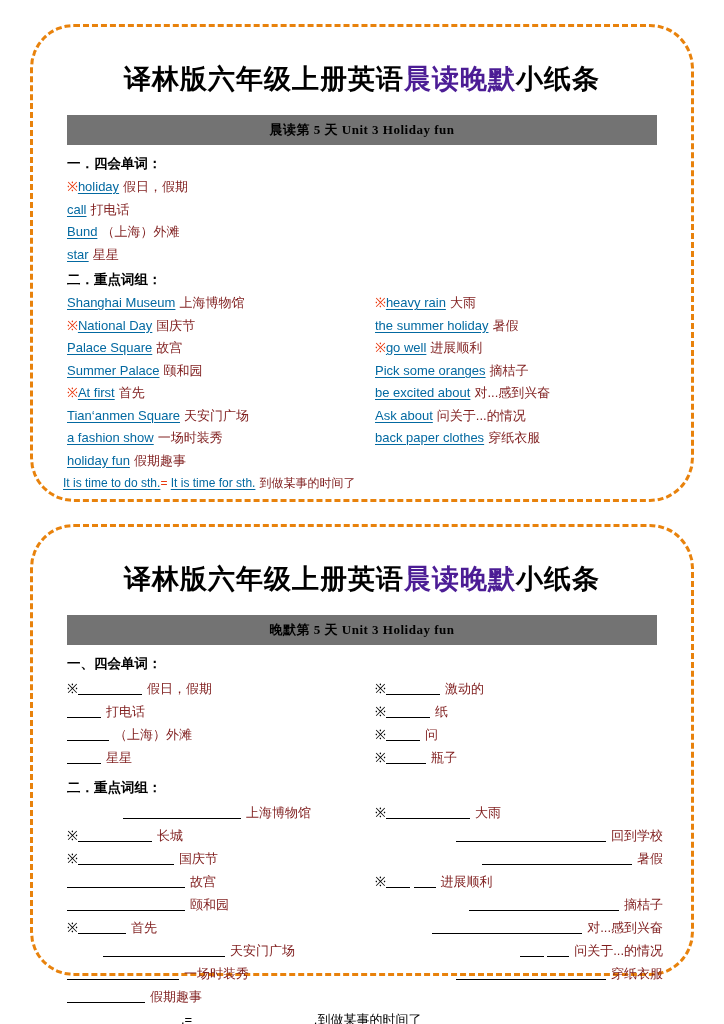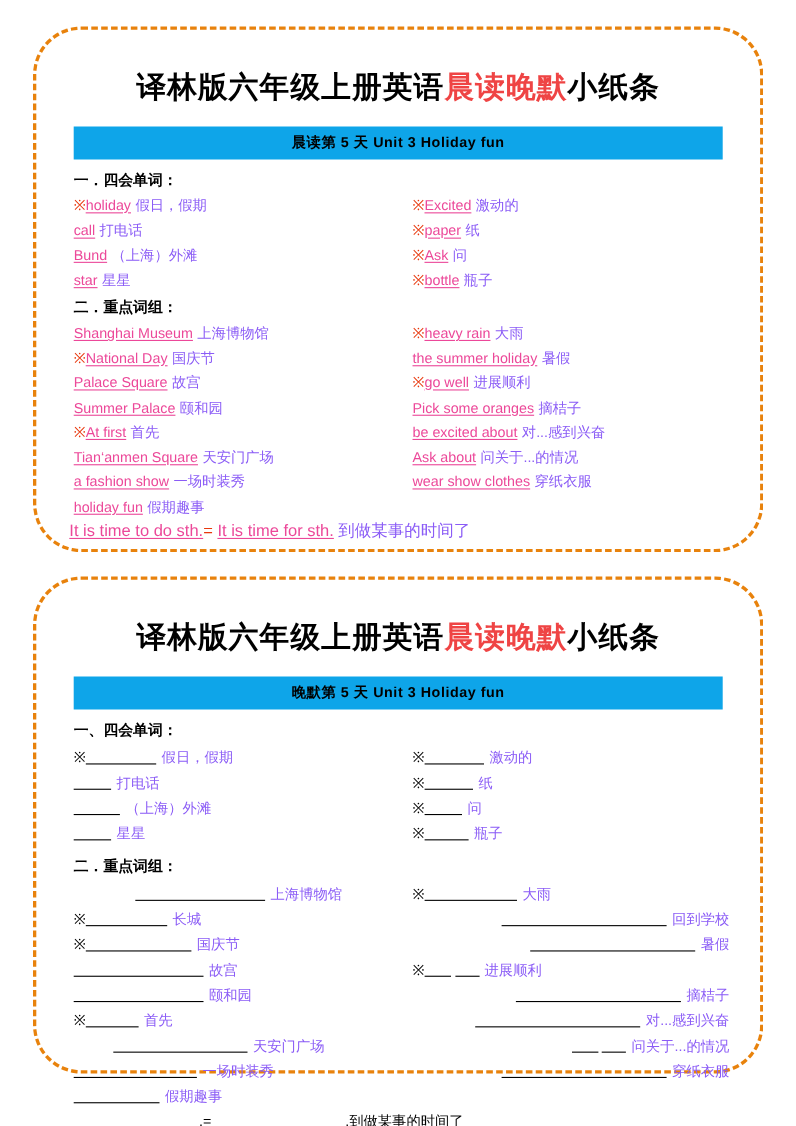--- a/index.html
+++ b/index.html
@@ -32,30 +32,31 @@
   .card-2 { height: 452px; }
 
   .title {
     text-align: center;
     font-size: 27px;
     font-weight: bold;
     letter-spacing: 1px;
     margin: 12px 0 18px 0;
     font-family: "Liberation Sans", sans-serif;
   }
-  .title .accent { color: #ef4444; }
+  .title .accent { color: #4c1d95; }
 
   .subbar {
-    background: #0ea5e9;
+    background: #737373;
     text-align: center;
     font-size: 13px;
     font-weight: bold;
     padding: 6px 0 6px 0;
     margin: 0 6px 10px 6px;
     letter-spacing: 0.5px;
+    font-family: Liberation Serif, serif;
   }
 
   .section-head {
     font-size: 13.5px;
     font-weight: bold;
     margin: 4px 0 4px 6px;
   }
 
   .cols {
     display: flex;
@@ -68,35 +69,35 @@
   }
   .col.right { padding-left: 10px; }
 
   .row {
     font-size: 13px;
     line-height: 20.5px;
     white-space: nowrap;
     margin-bottom: 2px;
   }
   .en {
-    color: #ec4899;
+    color: #0369a1;
     text-decoration: underline;
     text-underline-offset: 2px;
   }
   .star { color: #E8380D; }
   .cn {
-    color: #8b5cf6;
+    color: #7f1d1d;
     margin-left: 4px;
   }
   .plain-red {
     color: #E8380D;
   }
 
   .full-row {
-    font-size: 15px;
+    font-size: 12px;
     line-height: 20.5px;
     margin-left: 2px;
     white-space: nowrap;
   }
 
   .gap-sm { height: 6px; }
 
   
   .blank {
     display: inline-block;
@@ -129,26 +130,20 @@
     <div class="subbar">晨读第 5 天  Unit 3   Holiday fun</div>
 
     <div class="section-head">一．四会单词：</div>
 
     <div class="cols">
       <div class="col left">
         <div class="row"><span class="star">※</span><span class="en">holiday</span><span class="cn">假日，假期</span></div>
         <div class="row"><span class="star"></span><span class="en">call</span><span class="cn">打电话</span></div>
         <div class="row"><span class="star"></span><span class="en">Bund</span><span class="cn">（上海）外滩</span></div>
         <div class="row"><span class="star"></span><span class="en">star</span><span class="cn">星星</span></div>
-      </div>
-      <div class="col right">
-        <div class="row"><span class="star">※</span><span class="en">Excited</span><span class="cn">激动的</span></div>
-        <div class="row"><span class="star">※</span><span class="en">paper</span><span class="cn">纸</span></div>
-        <div class="row"><span class="star">※</span><span class="en">Ask</span><span class="cn">问</span></div>
-        <div class="row"><span class="star">※</span><span class="en">bottle</span><span class="cn">瓶子</span></div>
       </div>
     </div>
 
     <div class="section-head">二．重点词组：</div>
 
     <div class="cols">
       <div class="col left">
         <div class="row"><span class="star"></span><span class="en">Shanghai Museum</span><span class="cn">上海博物馆</span></div>
         <div class="row"><span class="star">※</span><span class="en">National Day</span><span class="cn">国庆节</span></div>
         <div class="row"><span class="star"></span><span class="en">Palace Square</span><span class="cn">故宫</span></div>
@@ -158,21 +153,21 @@
         <div class="row"><span class="star"></span><span class="en">a fashion show</span><span class="cn">一场时装秀</span></div>
         <div class="row"><span class="star"></span><span class="en">holiday fun</span><span class="cn">假期趣事</span></div>
       </div>
       <div class="col right">
         <div class="row"><span class="star">※</span><span class="en">heavy rain</span><span class="cn">大雨</span></div>
         <div class="row"><span class="star"></span><span class="en">the summer holiday</span><span class="cn">暑假</span></div>
         <div class="row"><span class="star">※</span><span class="en">go well</span><span class="cn">进展顺利</span></div>
         <div class="row"><span class="star"></span><span class="en">Pick some oranges</span><span class="cn">摘桔子</span></div>
         <div class="row"><span class="star"></span><span class="en">be excited about</span><span class="cn">对...感到兴奋</span></div>
         <div class="row"><span class="star"></span><span class="en">Ask about</span><span class="cn">问关于...的情况</span></div>
-        <div class="row"><span class="star"></span><span class="en">wear show clothes</span><span class="cn">穿纸衣服</span></div>
+        <div class="row"><span class="star"></span><span class="en">back paper clothes</span><span class="cn">穿纸衣服</span></div>
       </div>
     </div>
 
     <div class="full-row">
       <span class="en">It is time to do sth.</span><span class="plain-red">= </span><span class="en">It is time for sth.</span><span class="cn">到做某事的时间了</span>
     </div>
 
   </div>
 
   <div class="card card-2">

